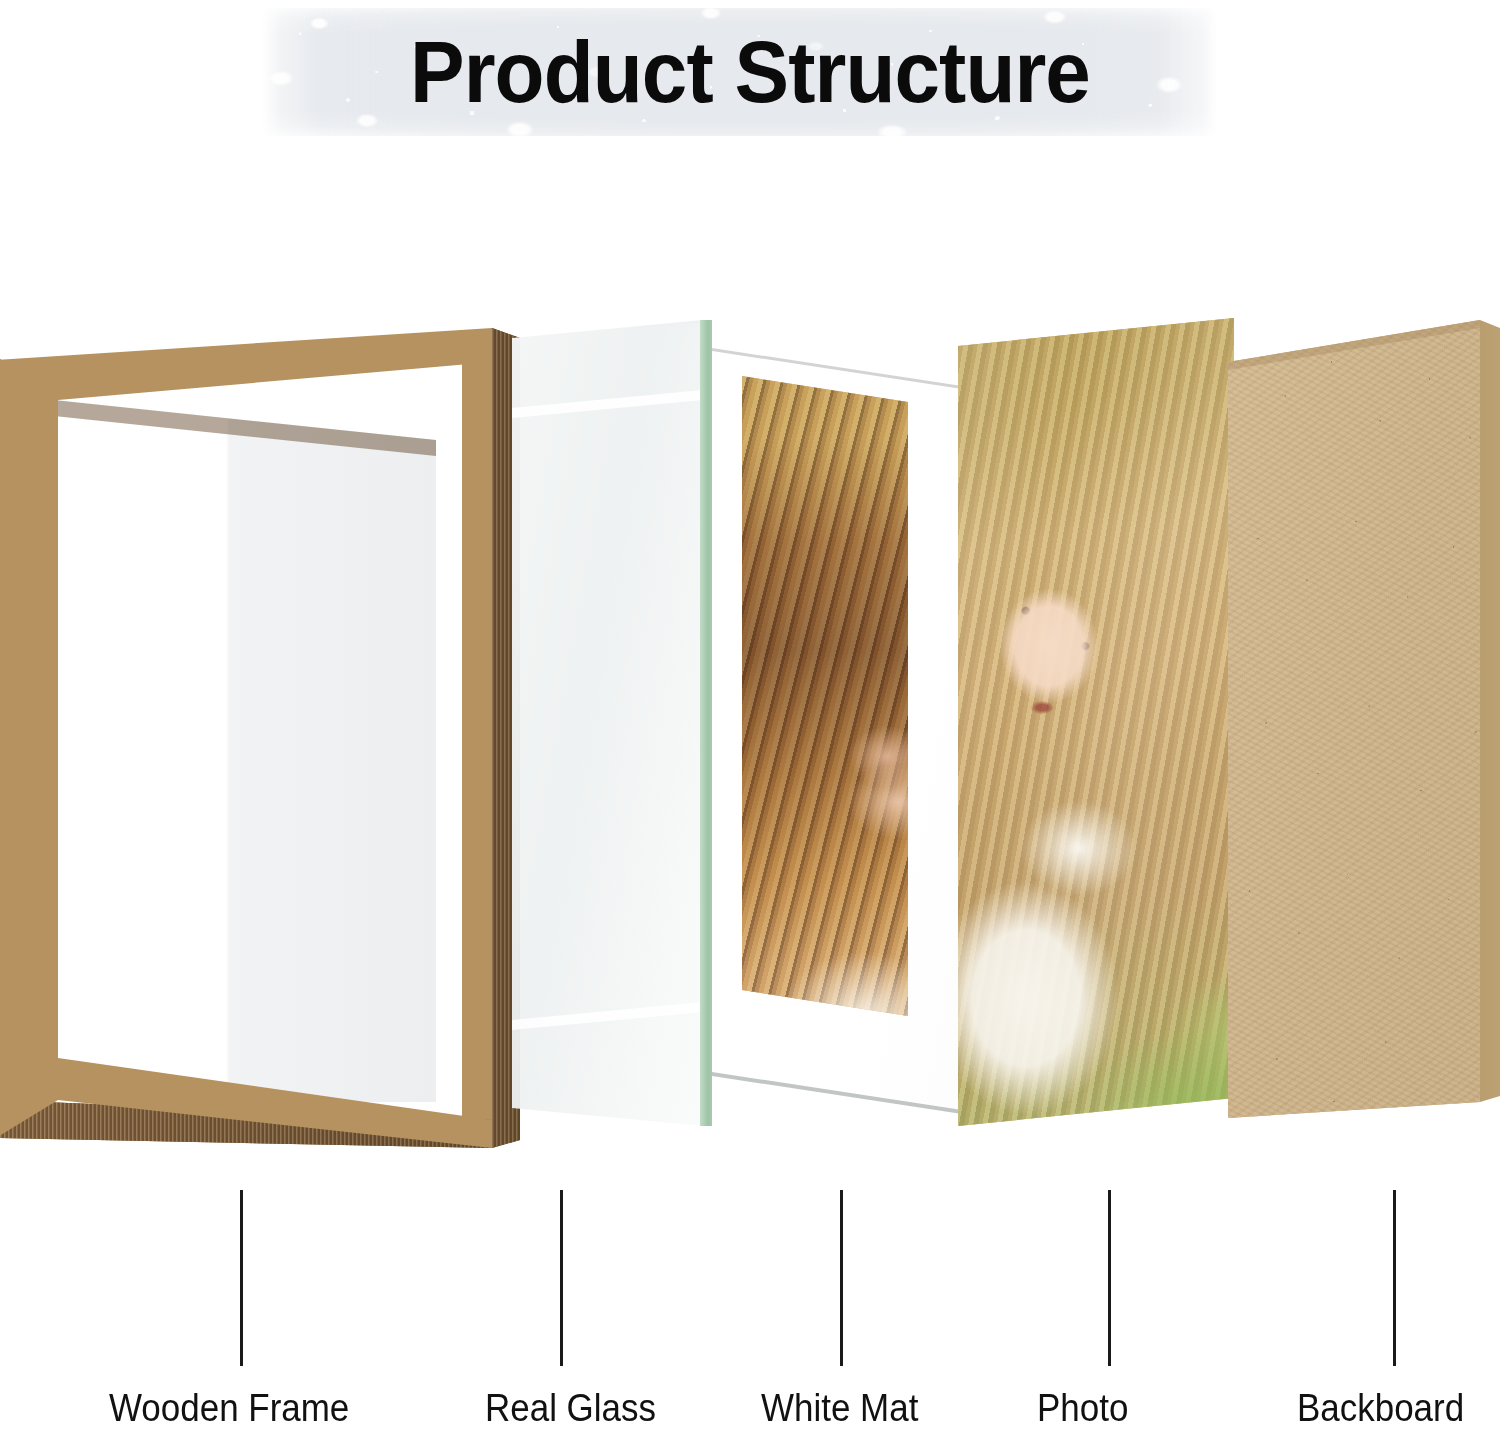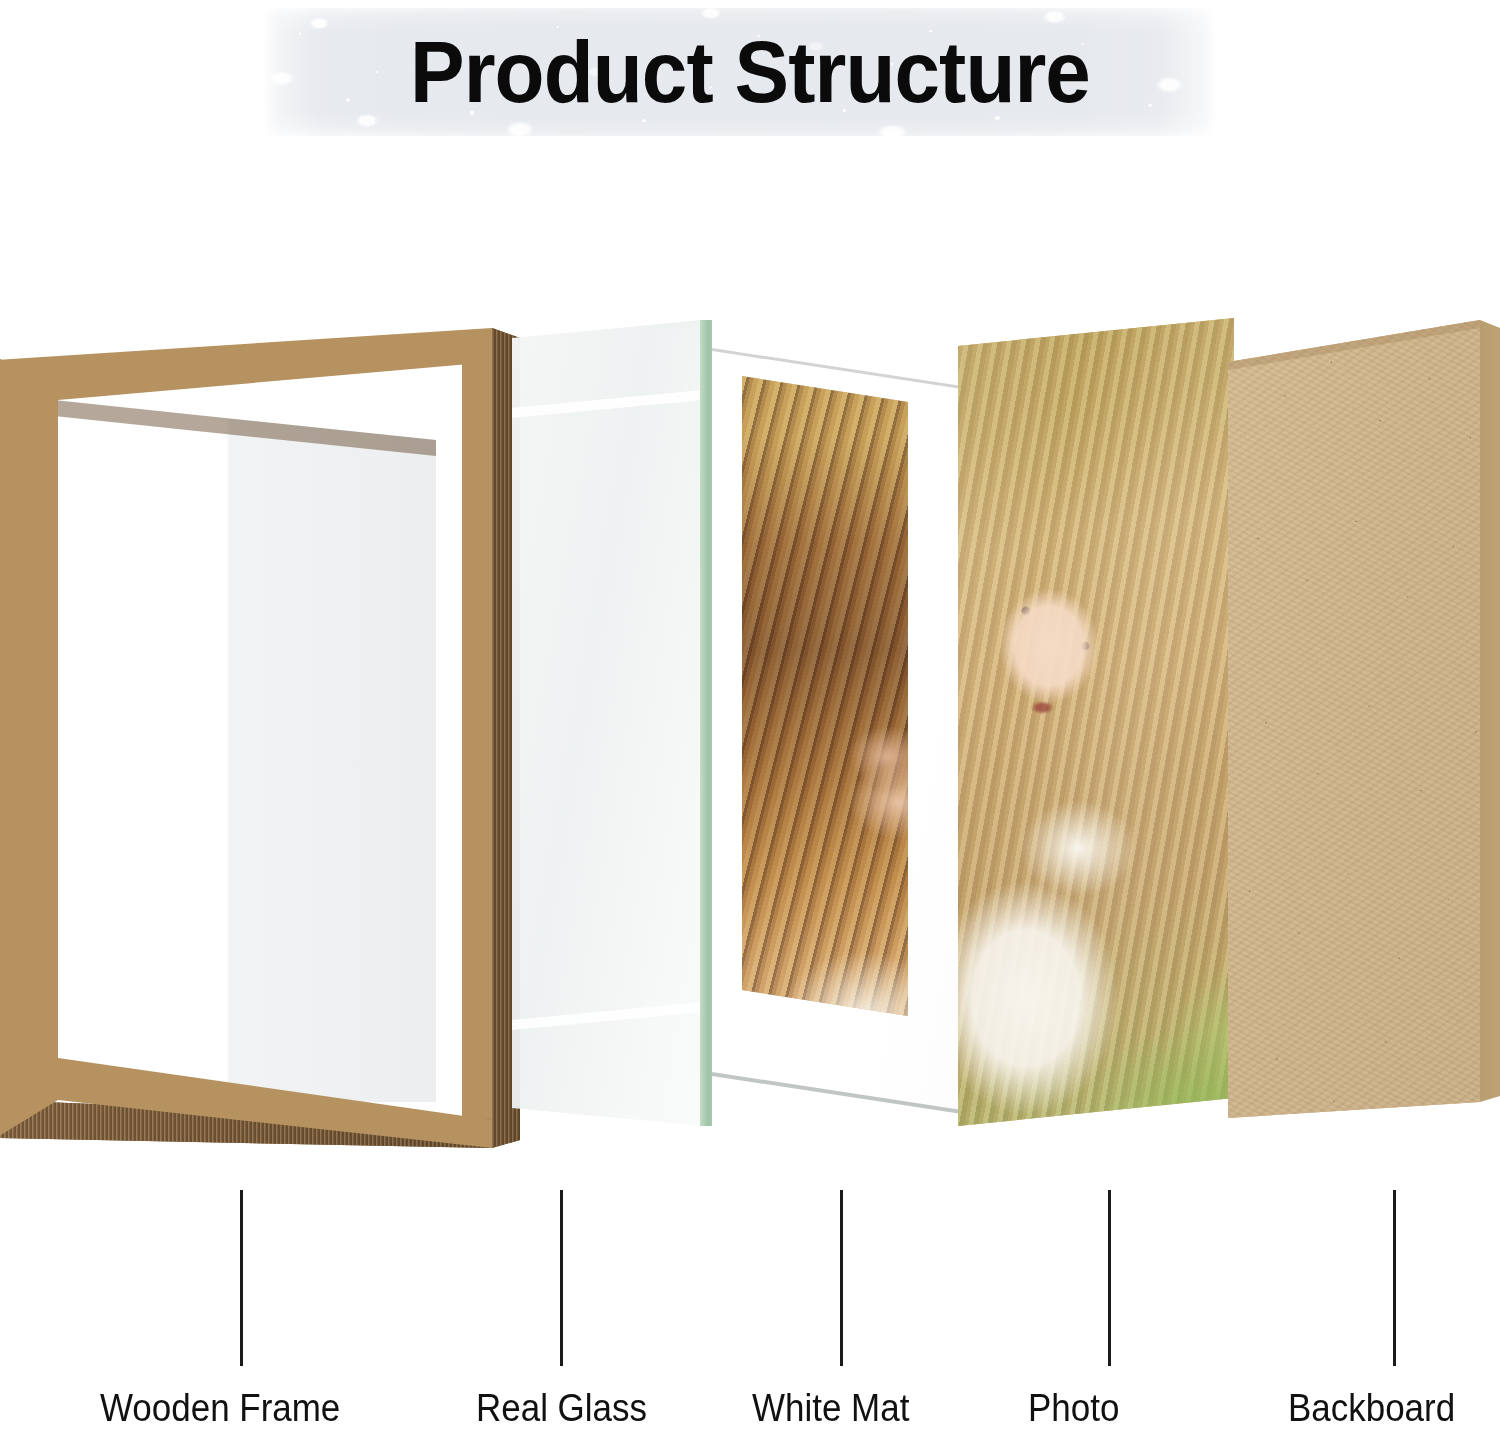--- a/index.html
+++ b/index.html
@@ -318,21 +318,21 @@
   }
 
   
   #leader-lines{position:absolute;left:0;top:1190px;width:1500px;height:180px;}
   .leader-line{
     position:absolute;top:0;width:3px;height:176px;
     background:#1a1a1a;
   }
 
   
-  #labels{position:absolute;left:0;top:1378px;width:1464px;height:68px;}
+  #labels{position:absolute;left:9px;top:1378px;width:1464px;height:68px;}
   .layer-label{
     position:absolute;top:0;
     font-size:38px;color:#111111;white-space:nowrap;
     transform:scaleX(.92);transform-origin:left center;
     line-height:60px;
   }
 </style>
 </head>
 <body>
 

